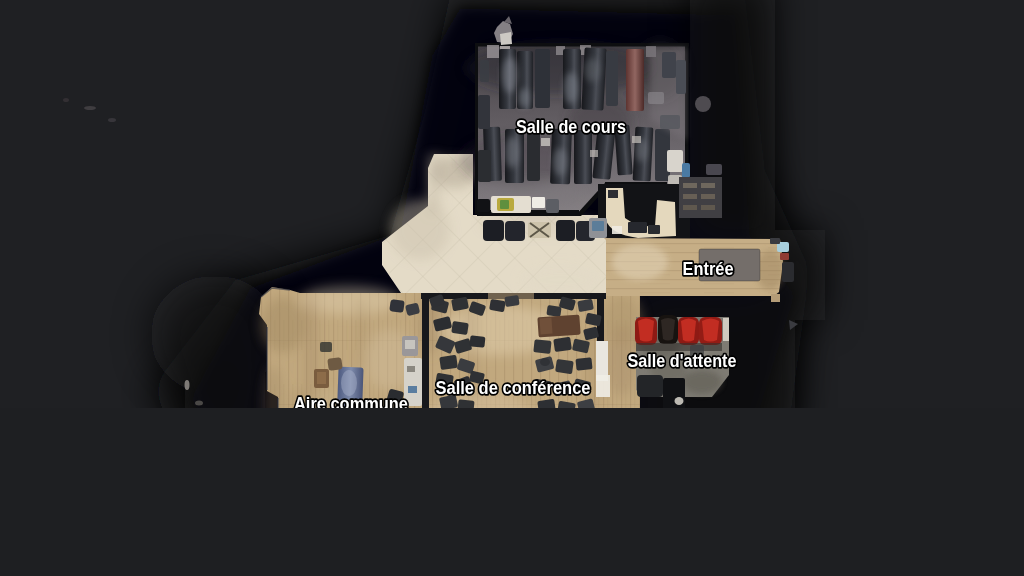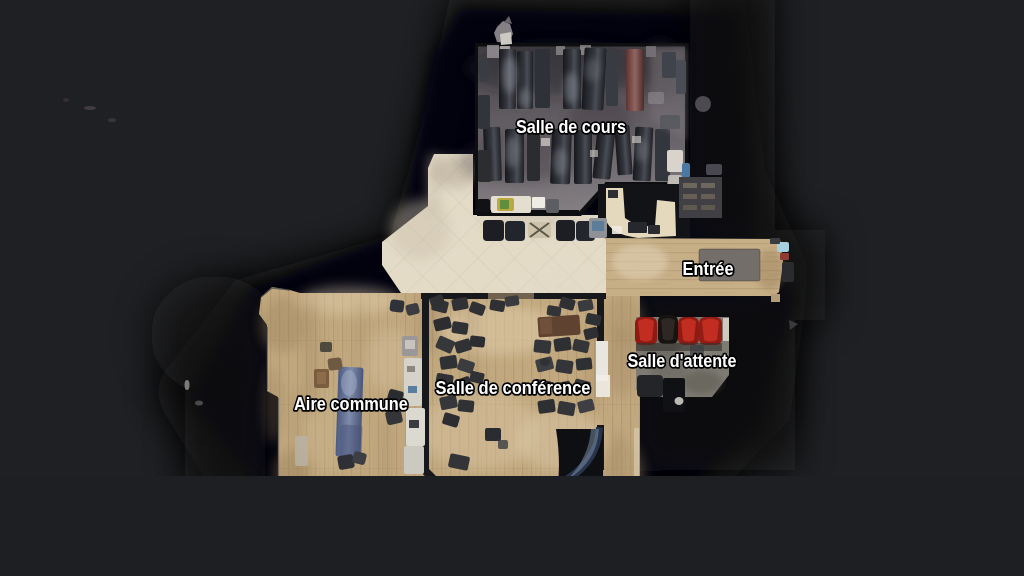--- a/index.html
+++ b/index.html
@@ -1,16 +1,16 @@
 <!DOCTYPE html>
 <html><head>
 <meta charset="utf-8">
 <style>
   html,body{margin:0;padding:0;background:#1e1f22;}
-  #stage{position:relative;width:1024px;height:476px;overflow:hidden;background:#1e1f22;font-family:"Liberation Sans",sans-serif;}
+  #stage{position:relative;width:1024px;height:408px;overflow:hidden;background:#1e1f22;font-family:"Liberation Sans",sans-serif;}
   svg{display:block;}
 </style>
 </head>
 <body>
 <div id="stage">
 <svg width="1024" height="576" viewBox="0 0 1024 576" xmlns="http://www.w3.org/2000/svg">
 <defs>
   <filter id="blur18" x="-30%" y="-30%" width="160%" height="160%">
           <feGaussianBlur stdDeviation="18"></feGaussianBlur>
         </filter>

